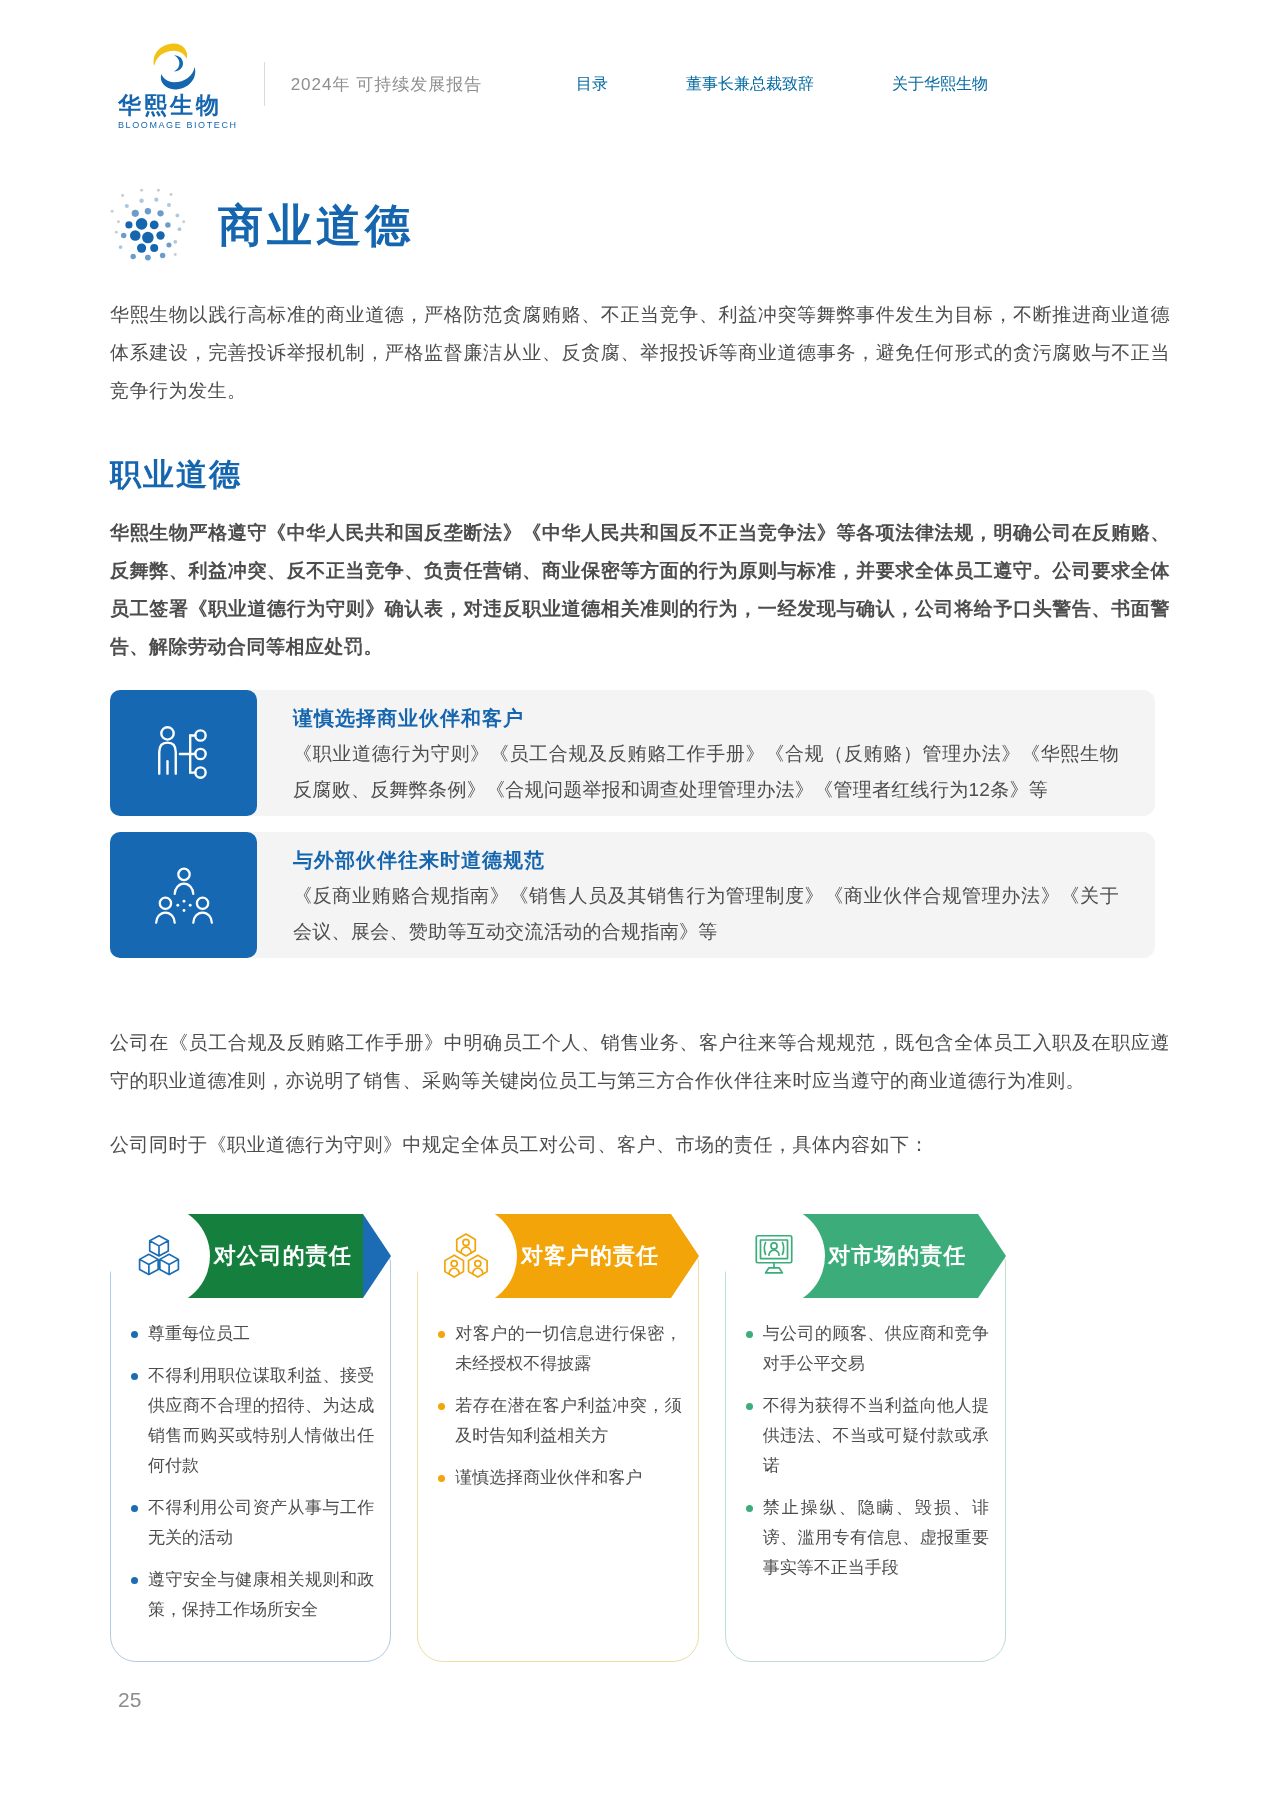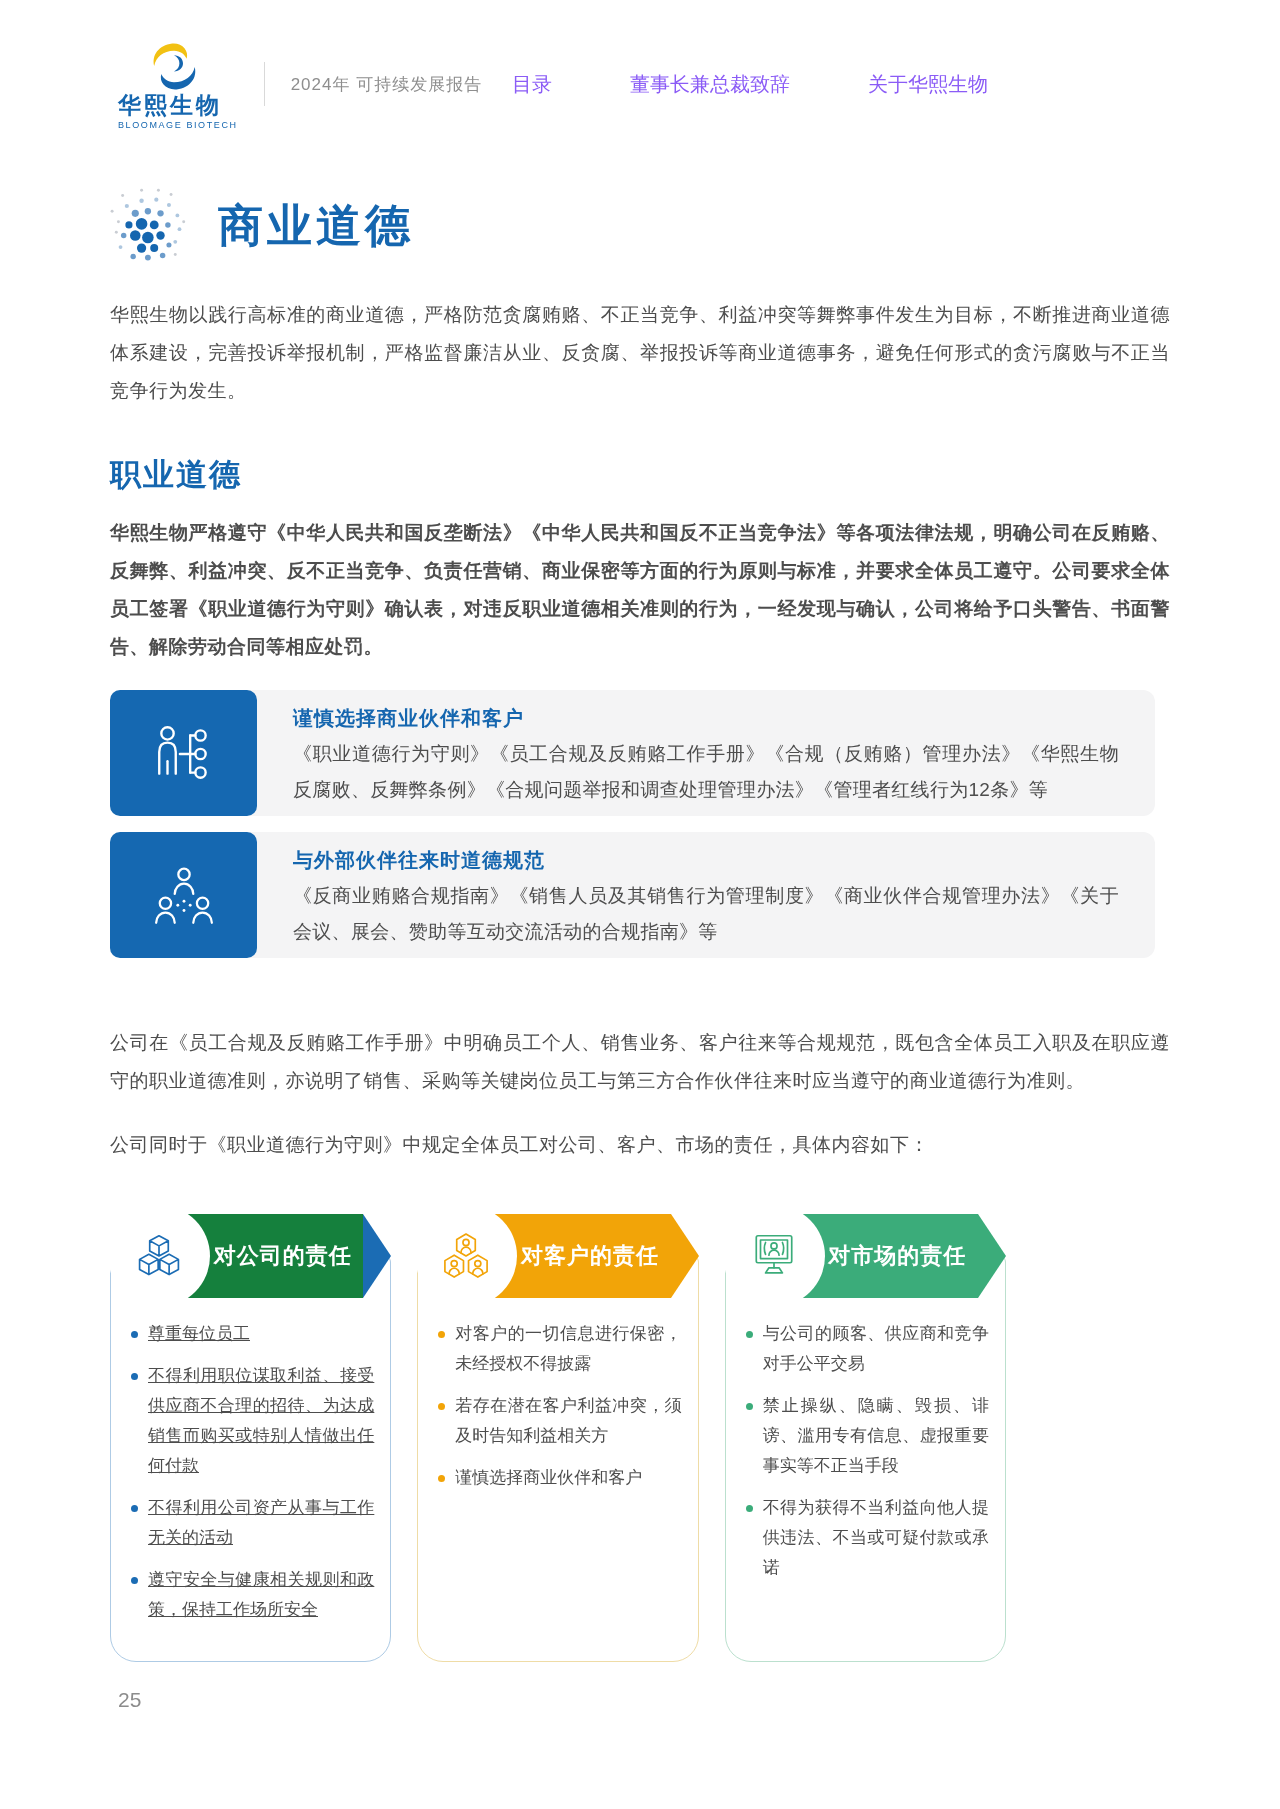--- a/index.html
+++ b/index.html
@@ -14,21 +14,21 @@
   
   .hdr { display:flex; align-items:center; margin-top:56px; height:56px; }
   .logo-wrap { display:flex; align-items:center;flex-direction:column; }
   .logo-mark { width:54px; height:54px; }
   .logo-text { margin-left:8px; }
   .logo-cn { font-size:23px; font-weight:bold; color:#1566AF; letter-spacing:3px; line-height:24px; }
   .logo-en { font-size:9px; color:#1566AF; letter-spacing:1.6px; margin-top:3px; }
   .hdr-divider { width:1px; height:44px; background:#d9d9d9; margin:0 26px; }
   .report-title { font-size:17px; color:#8e8e8e; letter-spacing:1px; }
   .hdr-nav { margin-left:auto; display:flex; gap:78px; padding-right:182px; }
-  .hdr-nav span { font-size:20px; color:#8b5cf6; cursor:pointer; white-space:nowrap; }
+  .hdr-nav span { font-size:16px; color:#0369a1; cursor:pointer; white-space:nowrap; }
 
   
   .chapter { display:flex; align-items:center; margin-top:74px; }
   .dot-sphere { width:80px; height:80px; flex-shrink:0; }
   .chapter h1 { font-size:45px; font-weight:bold; color:#1566AF; margin-left:28px; letter-spacing:4px; }
 
   
   .para { font-size:19px; line-height:38px; color:#4d4d4d; text-align:justify; letter-spacing:0.5px; }
   .intro { margin-top:30px; }
 
@@ -69,21 +69,21 @@
   }
   .banner-label { font-size:22px; font-weight:bold; color:#ffffff; letter-spacing:1px; white-space:nowrap; }
   .col-blue  .banner-main { background:#15803d; } .col-blue  .banner-tip { border-left:28px solid #1B6CB4; }
   .col-orange .banner-main { background:#F2A408; } .col-orange .banner-tip { border-left:28px solid #F2A408; }
   .col-green .banner-main { background:#3BAC7A; } .col-green .banner-tip { border-left:28px solid #3BAC7A; }
 
   .resp-card {
     flex:1; margin-top:-42px; background:#ffffff;
     border-radius:6px 6px 26px 26px; padding:62px 16px 24px 20px;
   }
-  .col-blue  .resp-card { border:1px solid #AECBE5;text-decoration:underline; }
+  .col-blue  .resp-card { border:1px solid #AECBE5; }
   .col-orange .resp-card { border:1px solid #EFDCA6; }
   .col-green .resp-card { border:1px solid #BBE0CE; }
 
   .resp-card ul { list-style:none; }
   .resp-card li {
     position:relative; padding-left:17px; margin-bottom:12px;
     font-size:17px; line-height:30px; color:#4d4d4d; text-align:justify;
   }
   .resp-card li::before {
     content:""; position:absolute; left:0; top:12px; width:7px; height:7px; border-radius:50%;
@@ -291,22 +291,22 @@
             <path d="M26 28 a6 6 0 0 1 12 0"></path>
             <path d="M22 13 q-3 7 0 14 M42 13 q3 7 0 14"></path>
             <path d="M32 37 v6"></path>
             <path d="M26 43 h12 l4 6 H22 Z"></path>
           </svg>
         </div>
       </div>
       <div class="resp-card">
         <ul>
           <li>与公司的顾客、供应商和竞争对手公平交易</li>
+          <li>不得为获得不当利益向他人提供违法、不当或可疑付款或承诺</li>
           <li>禁止操纵、隐瞒、毁损、诽谤、滥用专有信息、虚报重要事实等不正当手段</li>
-          <li>不得为获得不当利益向他人提供违法、不当或可疑付款或承诺</li>
         </ul>
       </div>
     </div>
 
   </div>
 </div>
 
 <div class="page-num">25</div>
 
 </body></html>

